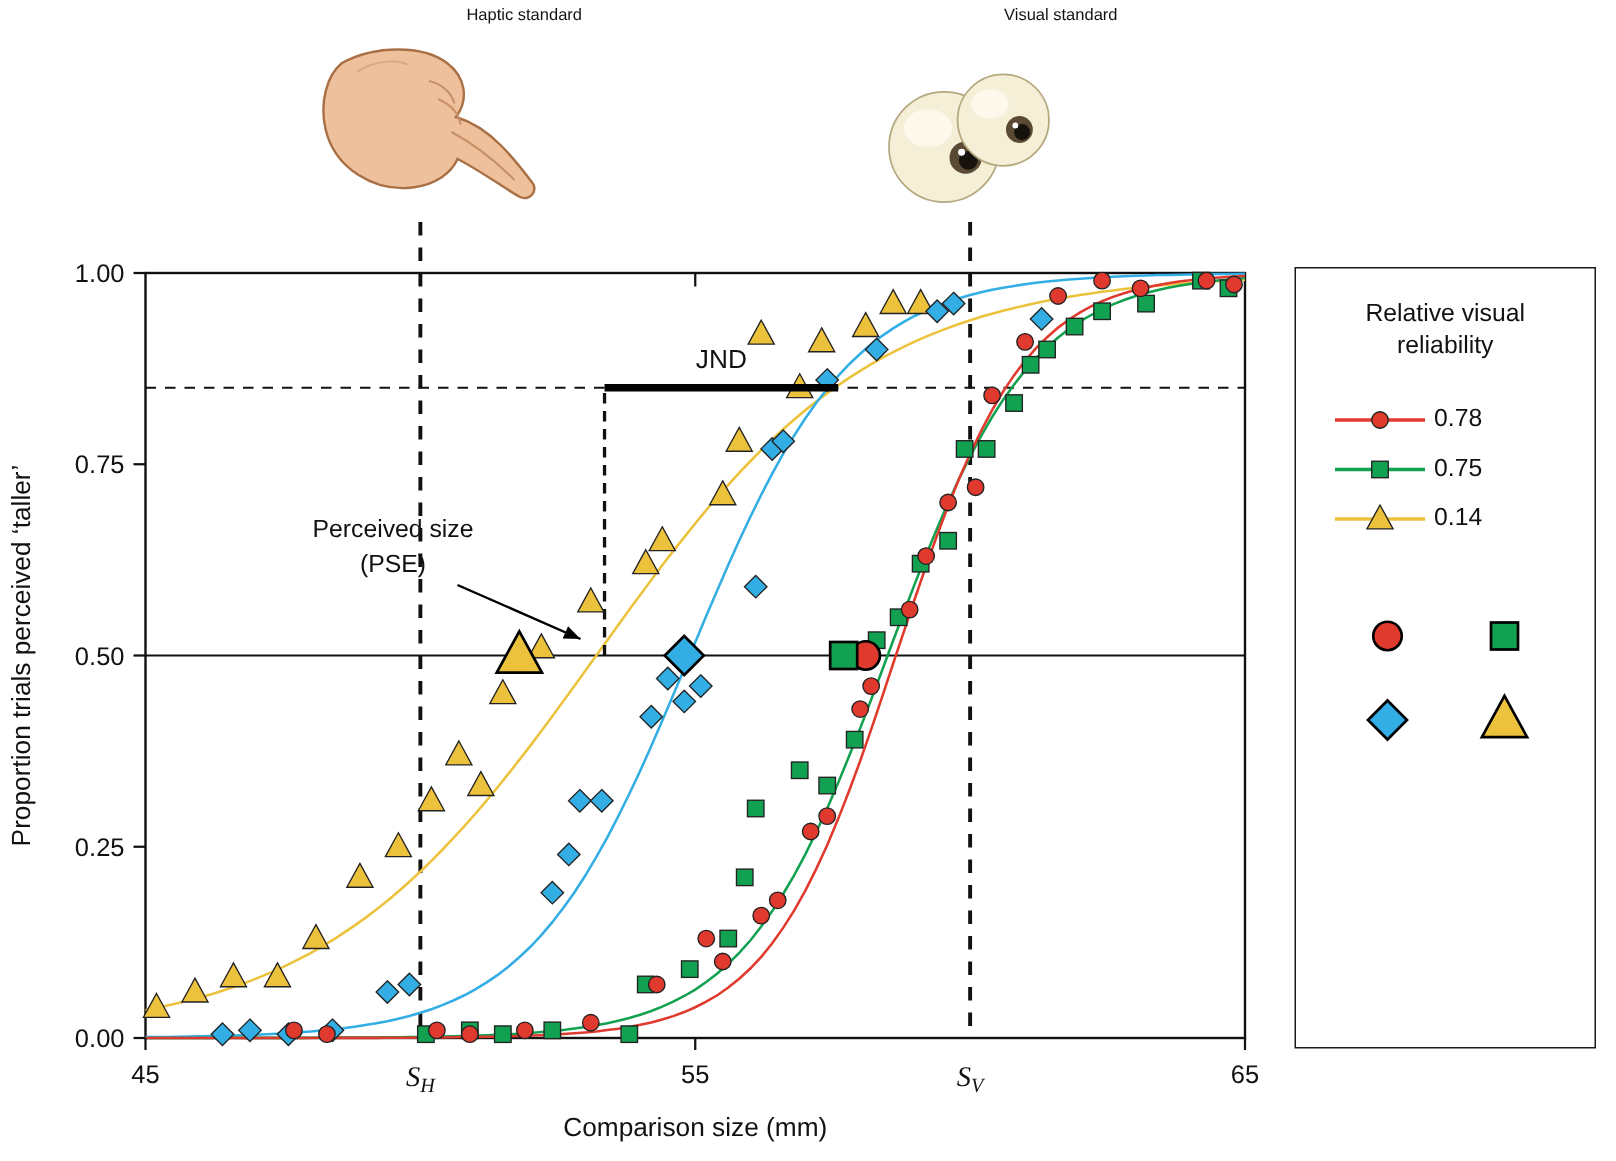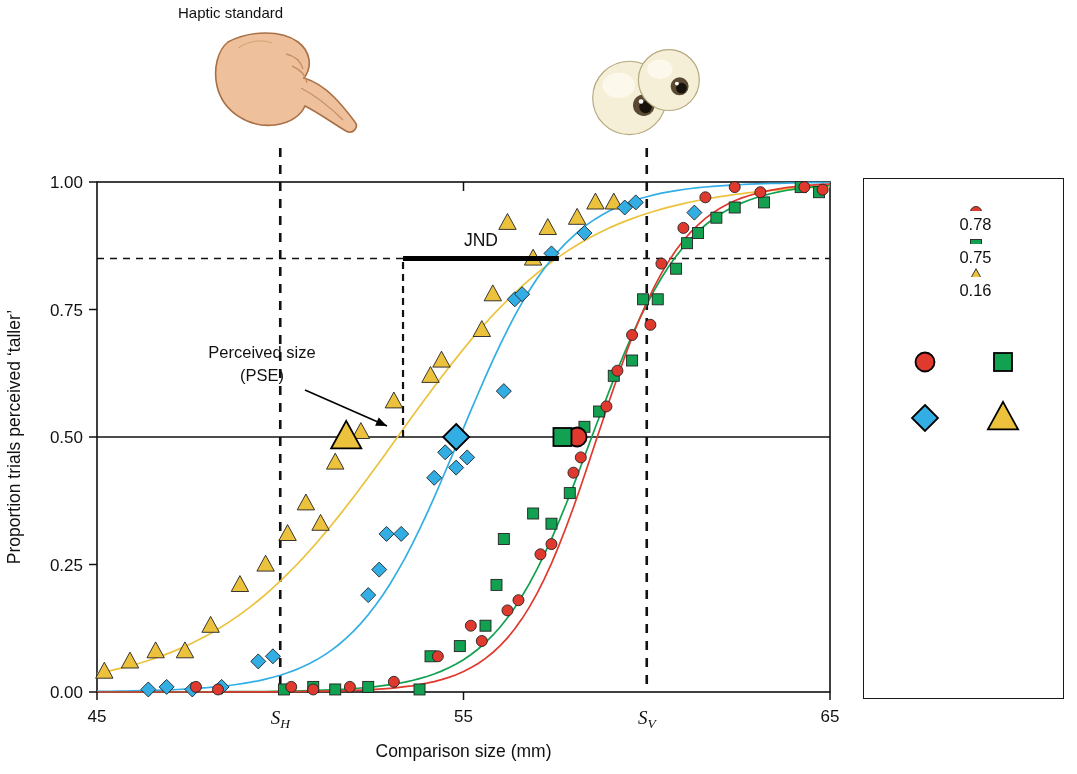--- a/index.html
+++ b/index.html
@@ -1,41 +1,42 @@
 <!DOCTYPE html>
 <html><head>
 <meta charset="utf-8">
 <style>
   html,body{margin:0;padding:0;background:#fff;}
   .stage{position:relative;width:1077px;height:774px;background:#fff;overflow:hidden;
          font-family:"Liberation Sans",sans-serif;color:#111;}
-  .top-label{position:absolute;top:4px;font-size:15px;text-align:left;color:#111;}
+  .top-label{position:absolute;top:4px;font-size:11px;text-align:right;color:#111;}
   .top-label.haptic{left:178px;width:210px;}
   .top-label.visual{left:545px;width:200px;}
   .art{position:absolute;}
   .art.hand{left:198px;top:28px;}
   .art.eyes{left:590px;top:38px;}
   #plot{position:absolute;left:0;top:0;}
   .legend{position:absolute;left:863px;top:178px;width:201px;height:521px;
           border:1.6px solid #1a1a1a;background:#fff;box-sizing:border-box;text-align:center;}
   .legend-title{margin-top:20px;font-size:16.5px;line-height:1.28;white-space:pre-line;}
   .legend-series{margin-top:22px;}
-  .legend-row{display:flex;align-items:center;gap:4px;height:33px;padding-left:24px;flex-direction:column;}
+  .legend-row{display:flex;align-items:center;gap:4px;height:33px;padding-left:24px;}
   .legend-row .lab{font-size:16.5px;}
   .legend-predicted-title{margin-top:50px;font-size:16.5px;line-height:1.32;white-space:pre-line;}
   .predicted-grid{display:grid;grid-template-columns:repeat(2,62px);justify-content:center;
                   column-gap:16px;row-gap:20px;margin-top:44px;}
   .predicted-grid .cell{display:flex;align-items:center;justify-content:center;}
 </style>
 </head>
 <body>
 
 <div class="stage">
 
   <div class="top-label haptic">Haptic standard</div>
+  <div class="top-label visual">Visual standard</div>
 
   <div class="art hand">
     <svg width="172" height="114" viewBox="0 0 172 114">
       <path d="M30 14 C52 2 84 2 100 14 C112 23 115 38 106 50 C116 53 126 59 136 69 C144 77 151 86 157 94 C161 99 155 107 148 103 C136 96 121 85 107 78 C103 87 93 95 77 97 C51 100 25 84 19 58 C15 40 20 22 30 14 Z" fill="#eec19c" stroke="#a97045" stroke-width="1.6"></path>
       <path d="M88 26 C97 28 103 34 105 41" fill="none" stroke="#c89068" stroke-width="1.4"></path>
       <path d="M94 38 C103 42 108 48 109 55" fill="none" stroke="#c89068" stroke-width="1.4"></path>
       <path d="M103 60 C118 68 133 80 145 92" fill="none" stroke="#c89068" stroke-width="1.4"></path>
       <path d="M40 20 C50 13 64 11 74 15" fill="none" stroke="#d9a87e" stroke-width="1.2"></path>
     </svg>
   </div>
@@ -191,41 +192,43 @@
       <text x="646.75" y="724" text-anchor="middle" fill="#111" font-family="&quot;Liberation Serif&quot;, serif" font-style="italic"><tspan font-size="19">S</tspan><tspan font-size="13.5" dy="4">V</tspan></text>
       <text x="463.5" y="757" font-size="17.5" font-family="&quot;Liberation Sans&quot;, sans-serif" fill="#111" text-anchor="middle">Comparison size (mm)</text>
       <text x="20" y="437" font-size="17.5" font-family="&quot;Liberation Sans&quot;, sans-serif" fill="#111" text-anchor="middle" transform="rotate(-90 20 437)">Proportion trials perceived ‘taller’</text>
       <text x="262" y="358" font-size="16.5" font-family="&quot;Liberation Sans&quot;, sans-serif" fill="#111" text-anchor="middle">Perceived size</text>
       <text x="262" y="381" font-size="16.5" font-family="&quot;Liberation Sans&quot;, sans-serif" fill="#111" text-anchor="middle">(PSE)</text>
       <line x1="305" y1="390" x2="387" y2="426" stroke="#000" stroke-width="1.6"></line>
       <polygon points="387,426 375.1189603887375,425.6985074534736 378.7368709470543,417.457711181752" fill="#000"></polygon>
     </svg>
 
   <div class="legend">
+    <div class="legend-title">Relative visual
+reliability</div>
     <div class="legend-series" id="legend-series">
         <div class="legend-row">
           <svg width="64" height="22">
             <line x1="2" y1="11" x2="62" y2="11" stroke="#e0392e" stroke-width="2.2"></line>
             <circle cx="32" cy="11" r="5.5" fill="#e0392e" stroke="#222" stroke-width="0.9"></circle>
           </svg>
           <span class="lab">0.78</span>
         </div>
         <div class="legend-row">
           <svg width="64" height="22">
             <line x1="2" y1="11" x2="62" y2="11" stroke="#12a150" stroke-width="2.2"></line>
             <rect x="26.5" y="5.5" width="11" height="11" fill="#12a150" stroke="#222" stroke-width="0.9"></rect>
           </svg>
           <span class="lab">0.75</span>
         </div>
         <div class="legend-row">
           <svg width="64" height="22">
             <line x1="2" y1="11" x2="62" y2="11" stroke="#ecc23d" stroke-width="2.2"></line>
             <polygon points="32,1.6999999999999993 40.7,17.6 23.3,17.6" fill="#ecc23d" stroke="#222" stroke-width="0.9"></polygon>
           </svg>
-          <span class="lab">0.16</span>
+          <span class="lab">0.14</span>
         </div>
       </div>
     <div class="predicted-grid" id="predicted-grid">
         <div class="cell">
           <svg width="36" height="36">
             <circle cx="18" cy="18" r="9.5" fill="#e0392e" stroke="#000" stroke-width="1.8"></circle>
           </svg>
         </div>
         <div class="cell">
           <svg width="36" height="36">

